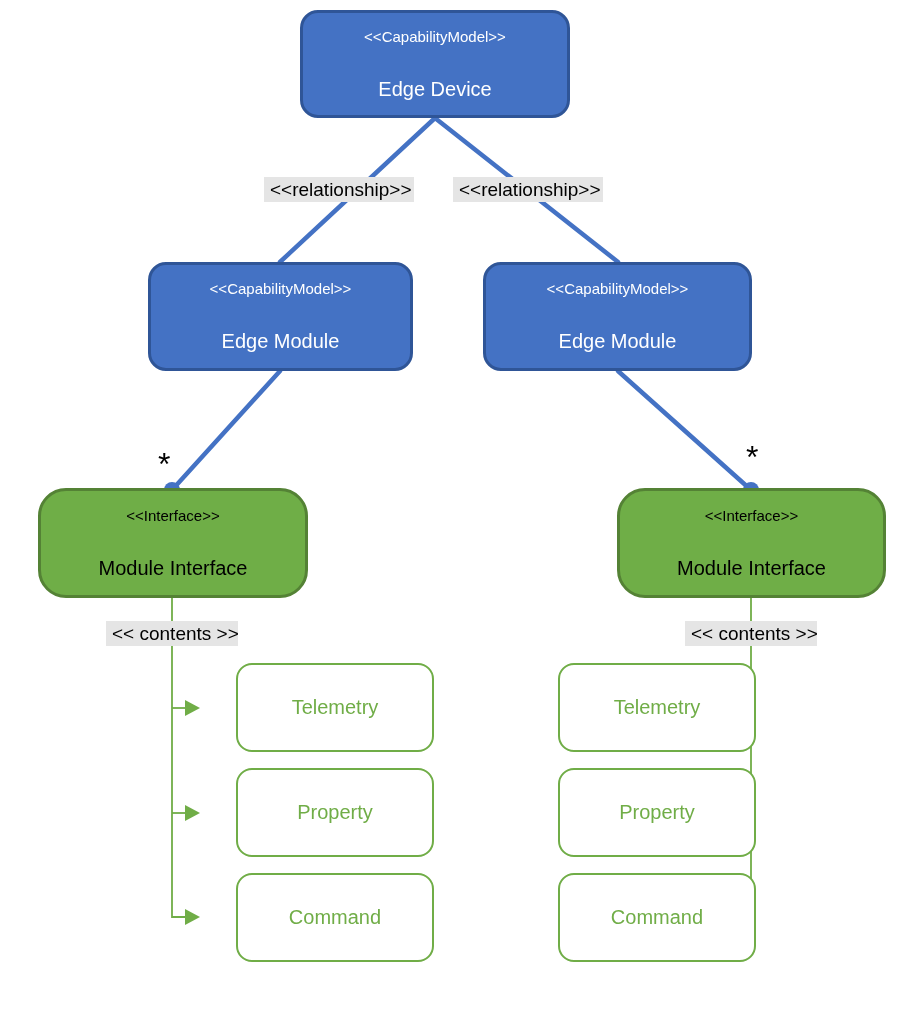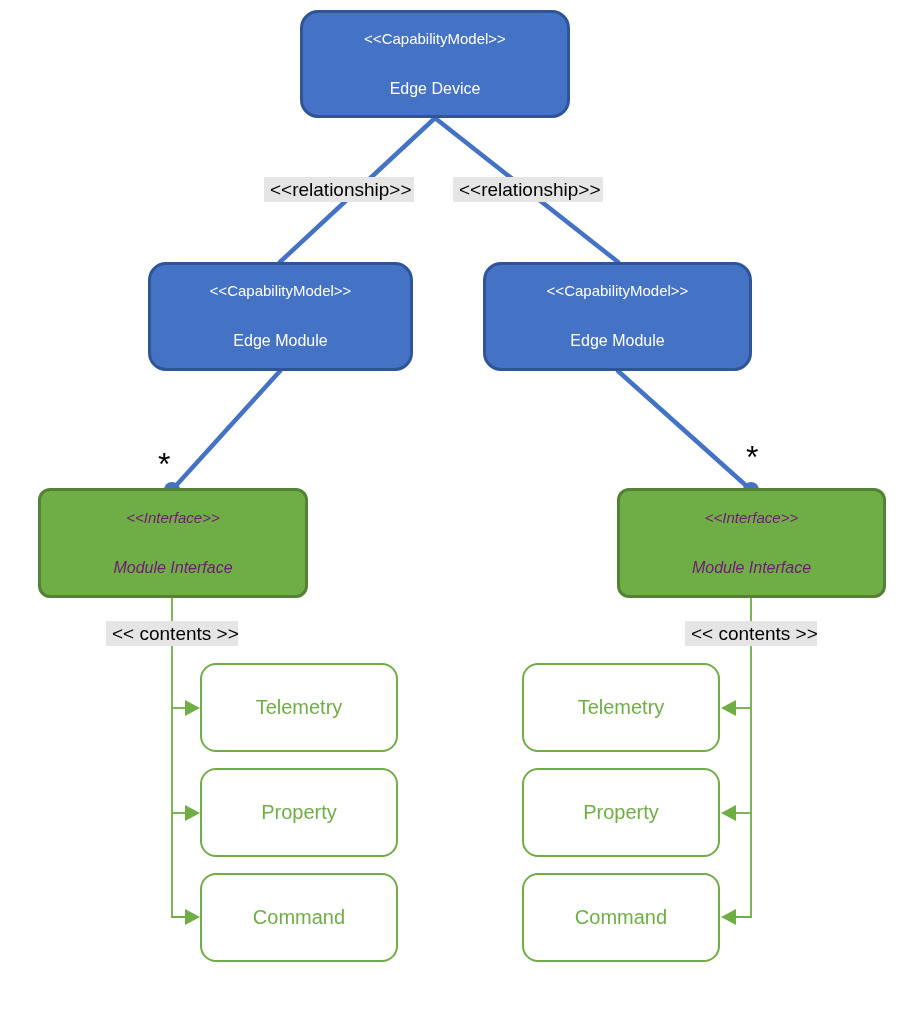--- a/index.html
+++ b/index.html
@@ -31,34 +31,34 @@
     box-sizing:border-box;text-align:center;row-gap:6px;
   }
   .node.blue{
     background:var(--blue-fill);
     border:3px solid var(--blue-border);
     border-radius:18px;color:#ffffff;
   }
   .node.green{
     background:var(--green-fill);
     border:3px solid var(--green-border);
-    border-radius:12px;color:#701a75;font-style:italic;
+    border-radius:28px;color:#000000;
   }
   .stereotype{font-size:15px;line-height:1;}
-  .node-name{font-size:16px;line-height:1.1;margin-top:28px;}
+  .node-name{font-size:20px;line-height:1.1;margin-top:28px;}
 
   .child{
     position:absolute;z-index:2;
     width:198px;height:89px;
     box-sizing:border-box;
     background:#ffffff;
     border:2px solid var(--child-text);
     border-radius:16px;
     display:flex;align-items:center;justify-content:center;
-    color:var(--child-text);font-size:20px;
+    color:var(--child-text);font-size:20px;margin-left:36px;
   }
 
   .edge-label{
     position:absolute;z-index:1;
     background:#e5e5e5;color:var(--label-text);
     font-size:19px;line-height:1;
     padding:3px 6px;white-space:nowrap;
     text-align:center;
   }
   .multiplicity{

